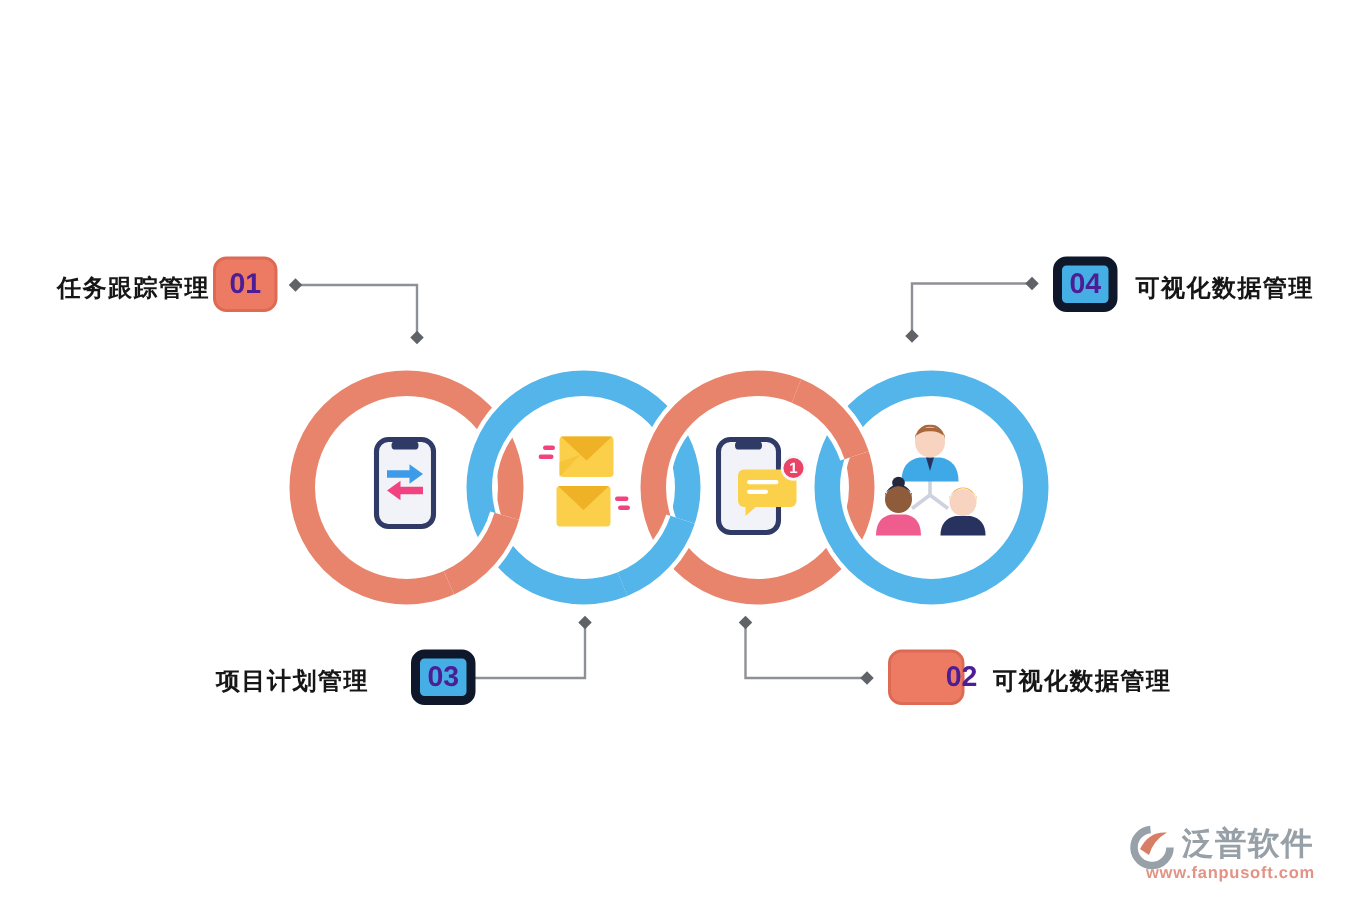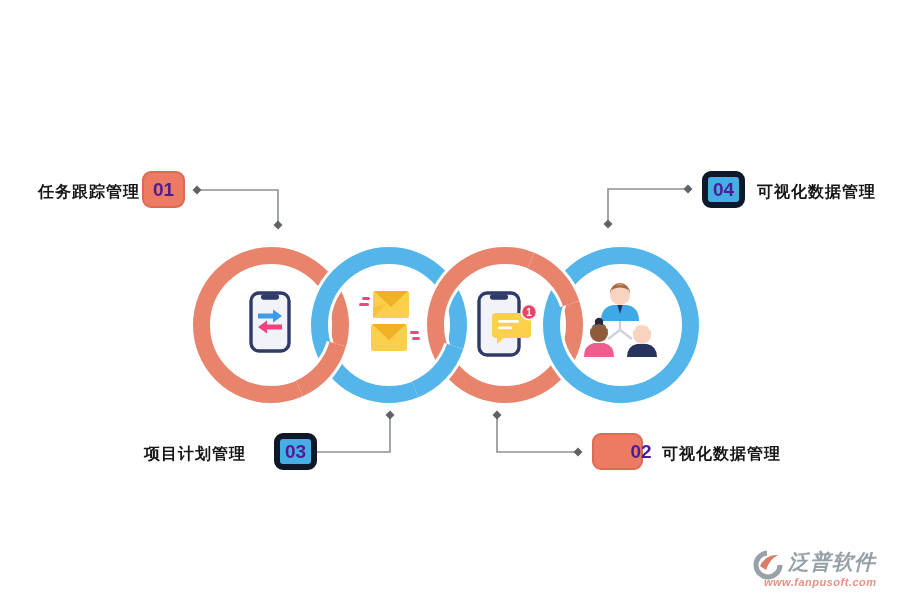--- a/index.html
+++ b/index.html
@@ -13,21 +13,21 @@
     letter-spacing:1px;white-space:nowrap;
   }
   .badge{
     position:absolute;width:43px;height:37px;border-radius:9px;
     display:flex;align-items:center;justify-content:center;
     color:#4c1d95;font-size:19px;font-weight:bold;box-sizing:border-box;
   }
   .badge-salmon{background:#ED7B64;border:2px solid #DD6B54;}
   .badge-blue{background:#45AEE5;border:6px solid #0f172a;}
   .icon-abs{position:absolute;}
-  .footer{position:absolute;left:752px;top:548px;width:142px;height:46px;font-style:italic;}
+  .footer{position:absolute;left:752px;top:548px;width:142px;height:46px;}
   .footer-brand{
     position:absolute;left:36px;top:0;font-size:21px;font-weight:bold;
     color:#97A0A7;letter-spacing:1px;white-space:nowrap;
   }
   .footer-url{
     position:absolute;left:12px;top:28px;font-size:11px;font-weight:bold;
     color:#E29386;letter-spacing:0.5px;white-space:nowrap;
   }
   .footer-glyph{position:absolute;left:0;top:2px;}
 </style>

